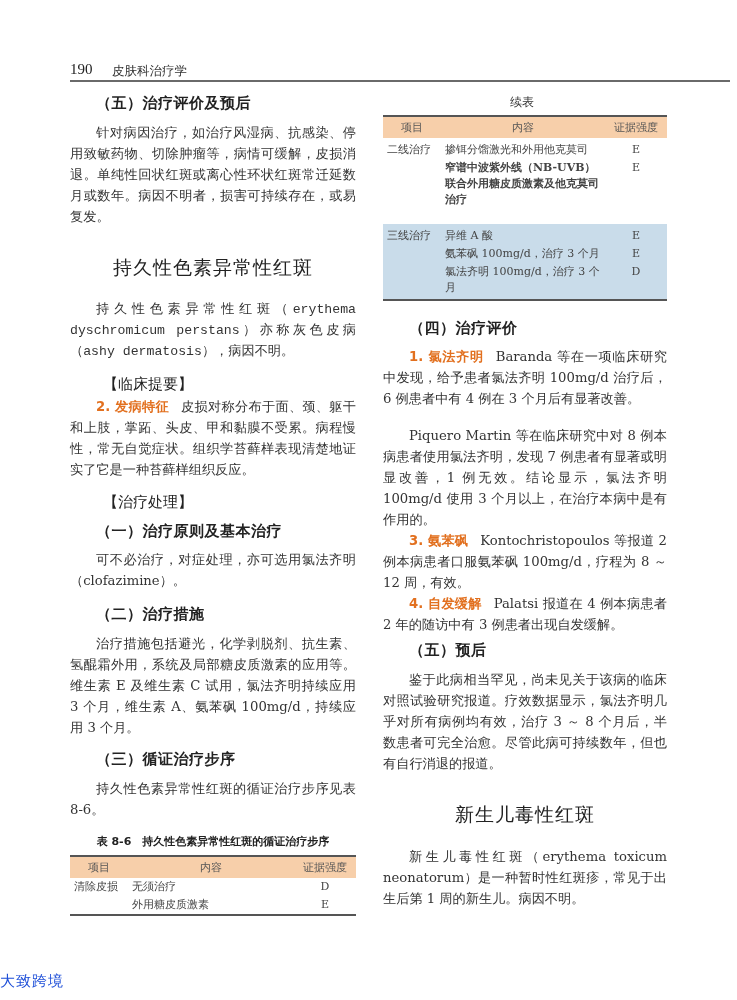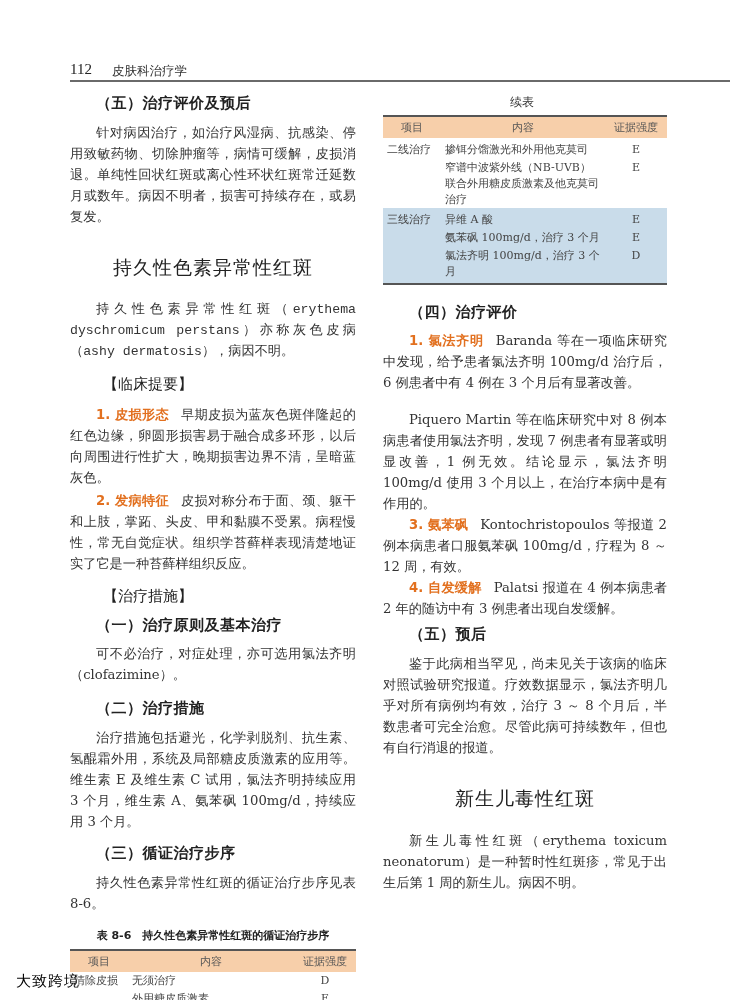--- a/index.html
+++ b/index.html
@@ -25,42 +25,41 @@
   table thead tr { background: #f7cfaa; }
   table thead th { font-weight: normal; padding: 3px 4px; color: #555; }
   table td { padding: 1px 4px; line-height: 16px; vertical-align: top; }
   .tbl-top { border-top: 2px solid #555; }
   .tbl-bottom { border-bottom: 2px solid #555; }
   .c-item { width: 58px; }
   .c-grade { width: 62px; text-align: center; }
   tr.blue td { background: #c9dcea; }
   .cont-label { text-align: center; font-size: 12px; color: #333; margin-right: 6px; }
 
-  .watermark { position: absolute; left: 16px; top: 972px; font-family: "DejaVu Sans", sans-serif; font-size: 15px; color: #000000; letter-spacing: 1px; }
+  .watermark { position: absolute; left: 0; top: 972px; font-family: "DejaVu Sans", sans-serif; font-size: 15px; color: #1d4ed8; letter-spacing: 1px; }
 </style>
 </head>
 <body>
 
 <div class="page-header">
-  <span class="page-num">112</span>
+  <span class="page-num">190</span>
   <span class="book-title">皮肤科治疗学</span>
 </div>
 
 <div class="col col-left">
   <div class="h-sub" style="margin-top:8px;">（五）治疗评价及预后</div>
   <p class="para" style="margin-top:9px;">针对病因治疗，如治疗风湿病、抗感染、停用致敏药物、切除肿瘤等，病情可缓解，皮损消退。单纯性回状红斑或离心性环状红斑常迁延数月或数年。病因不明者，损害可持续存在，或易复发。</p>
 
   <div class="h-title" style="margin-top:28px;">持久性色素异常性红斑</div>
   <p class="para" style="margin-top:18px;font-family:Liberation Mono, monospace;">持久性色素异常性红斑（erythema dyschromicum perstans）亦称灰色皮病（ashy dermatosis），病因不明。</p>
 
   <div class="h-bracket" style="margin-top:13px;">【临床提要】</div>
-  <p class="para" style="margin-top:10px;"><span class="hl">1. 皮损形态</span><span>早期皮损为蓝灰色斑伴隆起的红色边缘，卵圆形损害易于融合成多环形，以后向周围进行性扩大，晚期损害边界不清，呈暗蓝灰色。</span></p>
   <p class="para" style="margin-top:2px;"><span class="hl">2. 发病特征</span><span>皮损对称分布于面、颈、躯干和上肢，掌跖、头皮、甲和黏膜不受累。病程慢性，常无自觉症状。组织学苔藓样表现清楚地证实了它是一种苔藓样组织反应。</span></p>
 
-  <div class="h-bracket" style="margin-top:13px;">【治疗措施】</div>
+  <div class="h-bracket" style="margin-top:13px;">【治疗处理】</div>
   <div class="h-sub" style="margin-top:10px;font-family:Liberation Serif, serif;">（一）治疗原则及基本治疗</div>
   <p class="para" style="margin-top:8px;">可不必治疗，对症处理，亦可选用氯法齐明（clofazimine）。</p>
 
   <div class="h-sub" style="margin-top:14px;">（二）治疗措施</div>
   <p class="para" style="margin-top:9px;">治疗措施包括避光，化学剥脱剂、抗生素、氢醌霜外用，系统及局部糖皮质激素的应用等。维生素 E 及维生素 C 试用，氯法齐明持续应用 3 个月，维生素 A、氨苯砜 100mg/d，持续应用 3 个月。</p>
 
   <div class="h-sub" style="margin-top:12px;">（三）循证治疗步序</div>
   <p class="para" style="margin-top:9px;">持久性色素异常性红斑的循证治疗步序见表 8-6。</p>
 
   <div class="tbl-caption" style="margin-top:14px;">表 8-6　持久性色素异常性红斑的循证治疗步序</div>
@@ -99,21 +98,21 @@
       </tr>
     </thead>
     <tbody>
       <tr>
         <td class="c-item" style="padding-top:4px;">二线治疗</td>
         <td style="padding-top:4px;">掺铒分馏激光和外用他克莫司</td>
         <td class="c-grade" style="padding-top:4px;">E</td>
       </tr>
       <tr>
         <td class="c-item" style="padding-bottom:4px;"></td>
-        <td style="padding-bottom:0;">窄谱中波紫外线（NB-UVB）联合外用糖皮质激素及他克莫司治疗</td>
+        <td style="padding-bottom:16px;font-weight:bold;">窄谱中波紫外线（NB-UVB）联合外用糖皮质激素及他克莫司治疗</td>
         <td class="c-grade" style="padding-bottom:4px;">E</td>
       </tr>
       <tr class="blue">
         <td class="c-item" style="padding-top:4px;">三线治疗</td>
         <td style="padding-top:4px;">异维 A 酸</td>
         <td class="c-grade" style="padding-top:4px;">E</td>
       </tr>
       <tr class="blue">
         <td class="c-item"></td>
         <td>氨苯砜 100mg/d，治疗 3 个月</td>

